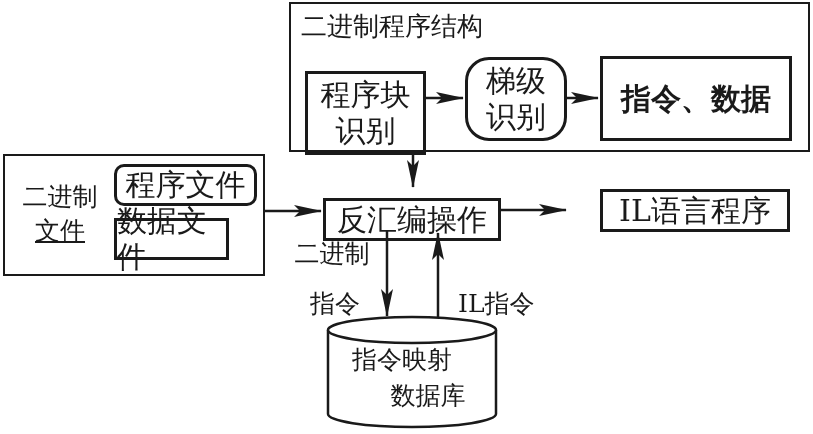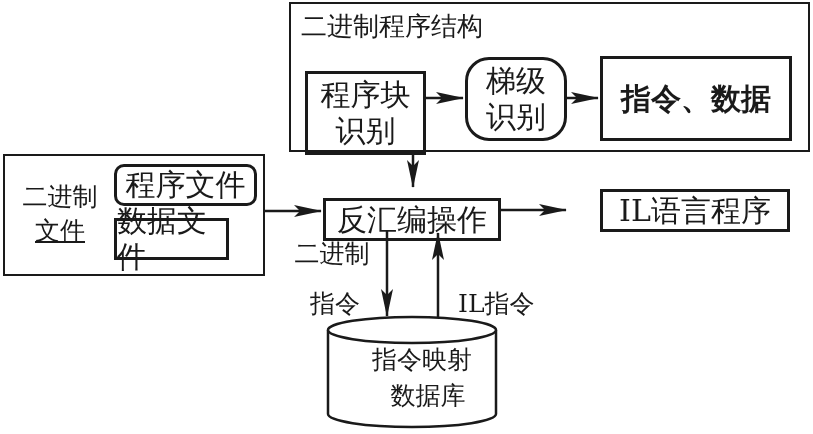--- a/index.html
+++ b/index.html
@@ -74,14 +74,14 @@
 </div>
 
 <div class="box center" style="left:600px; top:189px; width:190px; height:43px;">
   <span>IL语言程序</span>
 </div>
 
 <div class="txt" style="left:282px; top:237px; width:100px;">二进制</div>
 <div class="txt" style="left:290px; top:287px; width:90px;">指令</div>
 <div class="txt" style="left:458px; top:249px; text-align:left;margin-top:38px;">IL指令</div>
 
-<div class="txt" style="left:340px; top:343px; width:148px;padding-left:8px;">指令映射</div>
+<div class="txt" style="left:328px; top:343px; width:148px;">指令映射</div>
 <div class="txt" style="left:328px; top:379px; width:168px;margin-left:16px;">数据库</div>
 
 </body></html>

